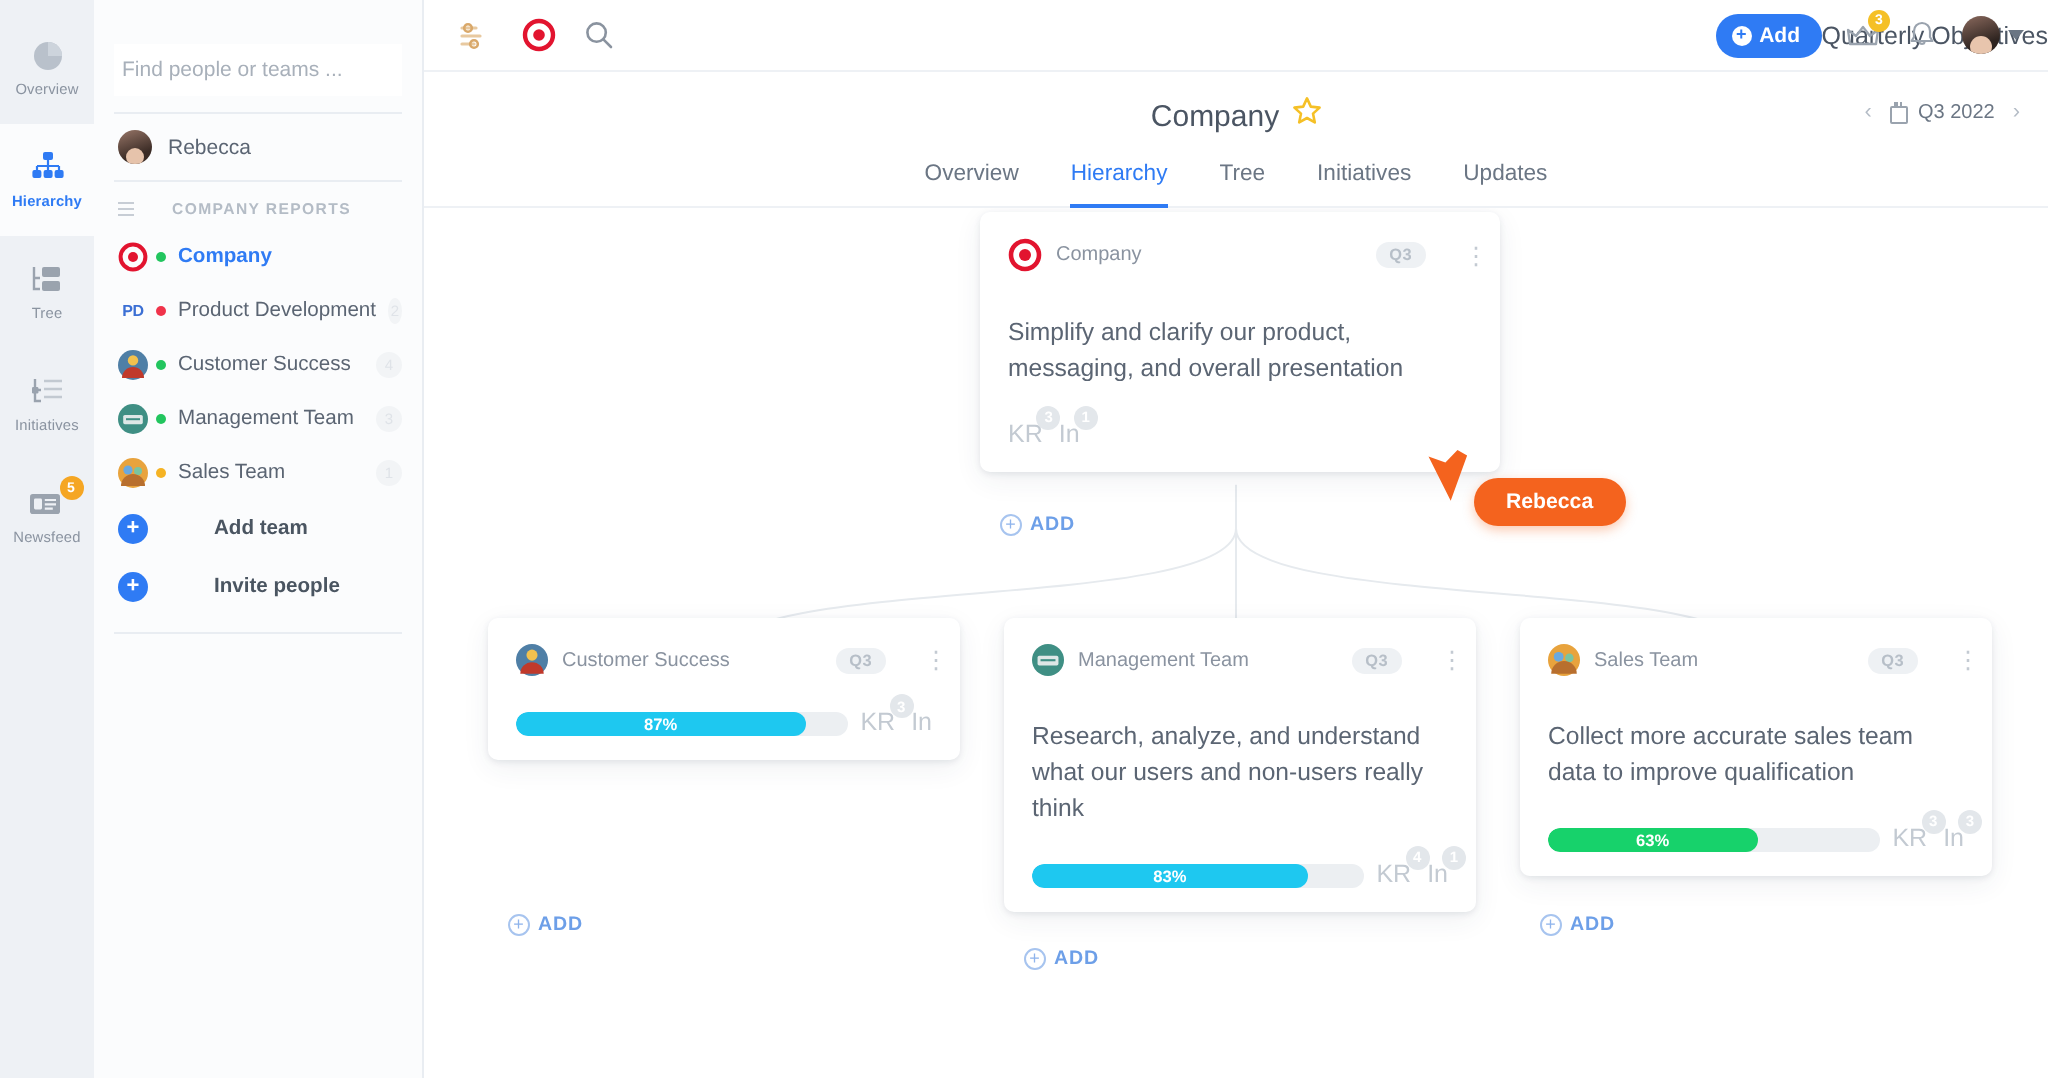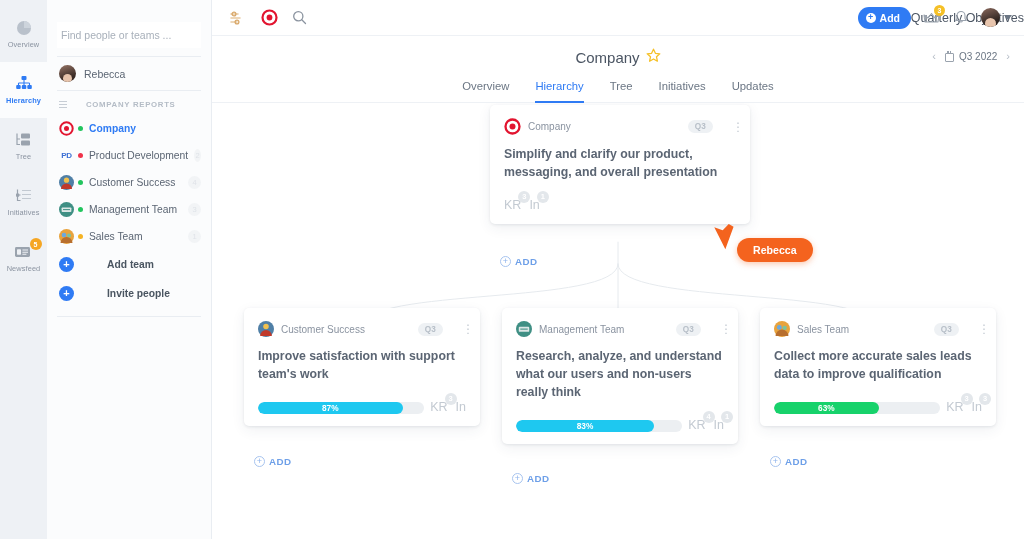--- a/index.html
+++ b/index.html
@@ -170,21 +170,21 @@
     padding: 13px 14px 12px 14px;
   }
   .card-head { display: flex; align-items: center; gap: 7px; }
   .card-team { font-size: 10px; color: #8a93a0; white-space: nowrap; }
   .q-chip {
     margin-left: auto; background: #eef1f4; color: #b7bfc8; font-size: 8.2px; font-weight: bold;
     border-radius: 8px; padding: 2px 7px; letter-spacing: .2px;
   }
   .kebab { margin-left: 12px; color: #c3cad2; font-size: 12px; line-height: 8px; letter-spacing: 0; cursor: pointer; width: 4px; text-align:center;}
   .card-title {
-    margin-top: 11px; font-size: 12.3px; line-height: 1.46; color: #5b6573; font-weight: bold;
+    margin-top: 22px; font-size: 12.3px; line-height: 1.46; color: #5b6573;
   }
   .card-foot { display: flex; align-items: flex-end; margin-top: 16px; gap: 6px; }
   .bar-wrap { flex: 1; height: 12px; border-radius: 6px; background: #eceff2; position: relative; overflow: hidden; }
   .bar-fill {
     height: 100%; border-radius: 6px; display: flex; align-items: center; justify-content: center;
     color: #fff; font-size: 8.3px; font-weight: bold;
   }
   .metrics { display: flex; gap: 8px; align-items: flex-start; padding-bottom: 0px; }
   .metric { position: relative; font-size: 12.5px; color: #c3cad2; }
   .metric .mb {
@@ -487,21 +487,20 @@
             <svg width="16" height="16" viewBox="0 0 15 15" style="display:block">
               <circle cx="7.5" cy="7.5" r="7.5" fill="#4f7fa6"></circle>
               <circle cx="7.5" cy="5.2" r="2.6" fill="#f2c14e"></circle>
               <path d="M2 14 a5.5 5.5 0 0 1 11 0 z" fill="#c0392b"></path>
             </svg>
           </span>
           <span class="card-team">Customer Success</span>
           <span class="q-chip">Q3</span>
           <span class="kebab">⋮</span>
         </div>
-        <div class="card-title">Improve satisfaction with support team's work</div>
         <div class="card-foot">
           <div class="bar-wrap">
             <div class="bar-fill" style="width:87%;background:#1ec8f0">87%</div>
           </div>
           <div class="metrics">
             <span class="metric">
               <span>KR</span>
               <span class="mb">3</span>
             </span>
             <span class="metric">
@@ -557,21 +556,21 @@
               <circle cx="7.5" cy="7.5" r="7.5" fill="#e8a33d"></circle>
               <circle cx="5" cy="6" r="2.3" fill="#6aa9e0"></circle>
               <circle cx="10" cy="6.5" r="2" fill="#7ac4a0"></circle>
               <path d="M1.5 14 a6 6 0 0 1 12 0 z" fill="#b86f2e"></path>
             </svg>
           </span>
           <span class="card-team">Sales Team</span>
           <span class="q-chip">Q3</span>
           <span class="kebab">⋮</span>
         </div>
-        <div class="card-title">Collect more accurate sales leads data to improve qualification</div>
+        <div class="card-title">Collect more accurate sales team data to improve qualification</div>
         <div class="card-foot">
           <div class="bar-wrap">
             <div class="bar-fill" style="width:63%;background:#17d26b">63%</div>
           </div>
           <div class="metrics">
             <span class="metric">
               <span>KR</span>
               <span class="mb">3</span>
             </span>
             <span class="metric">

